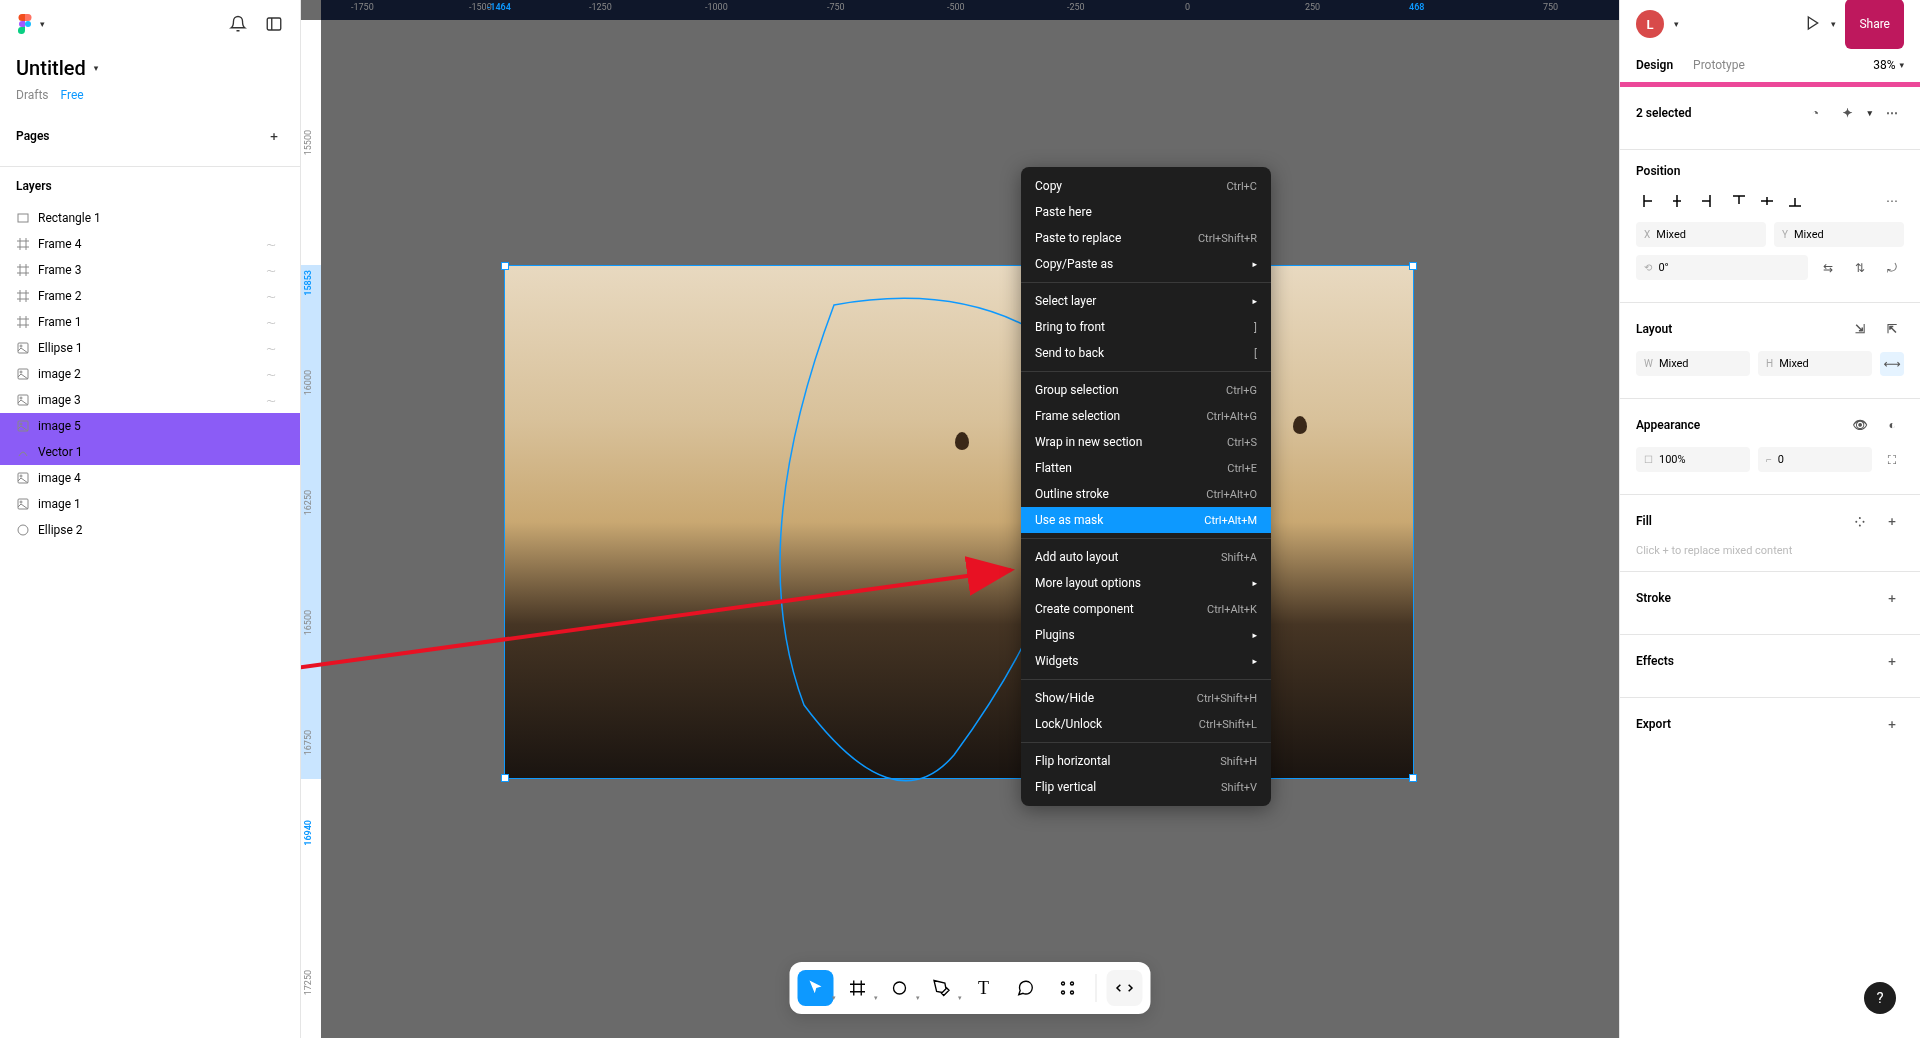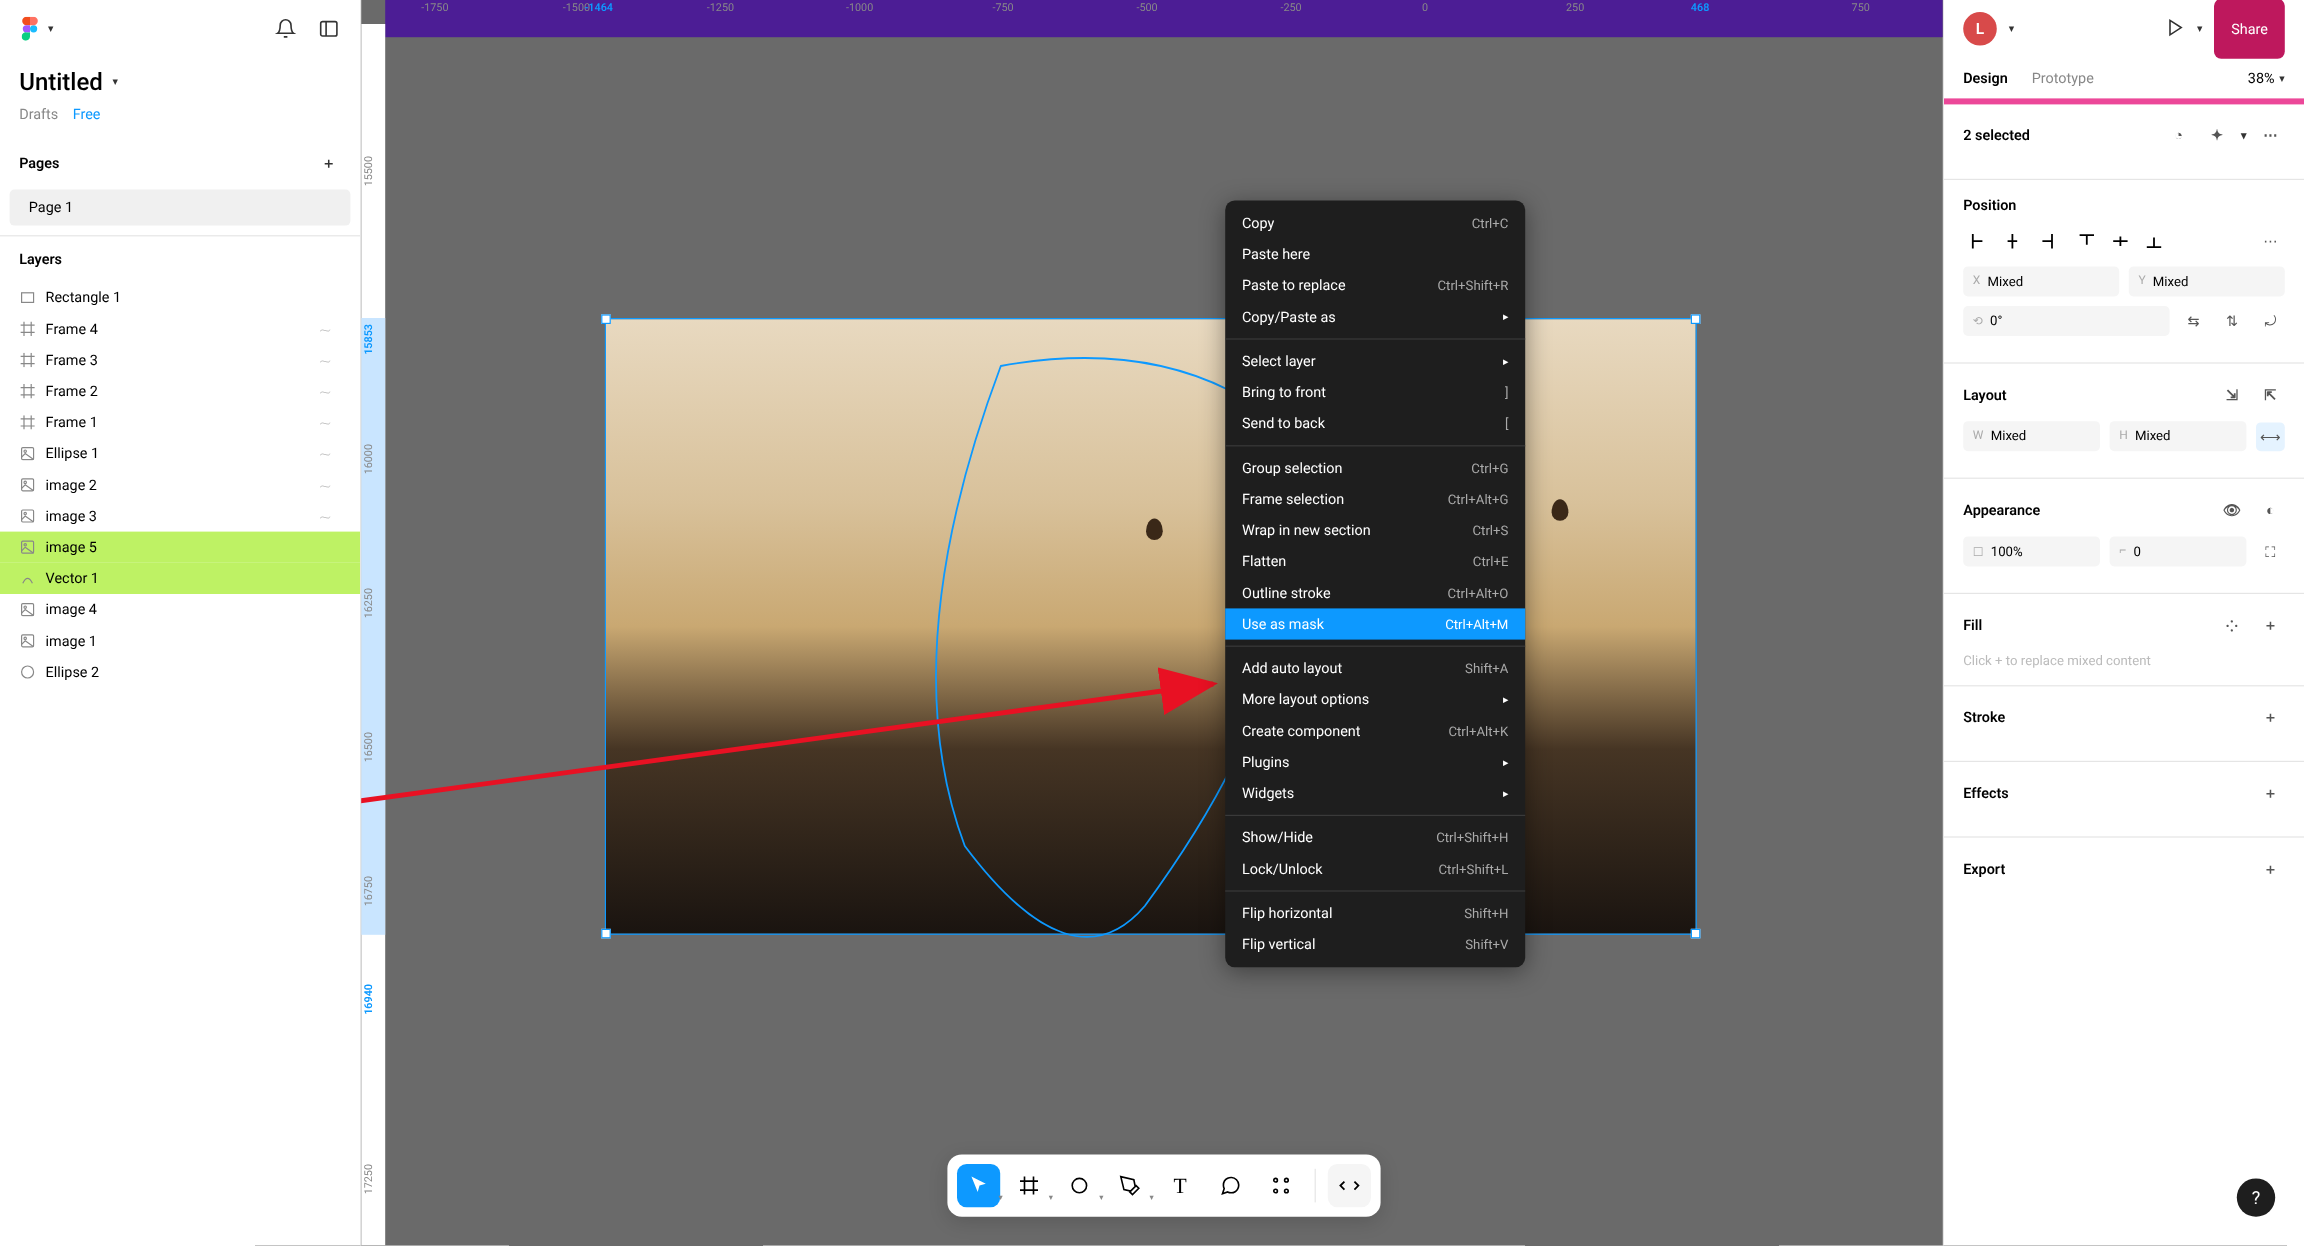--- a/index.html
+++ b/index.html
@@ -18,26 +18,26 @@
 .breadcrumb-link { color: #0d99ff; }
 .tabs-row { display: flex; align-items: center; padding: 8px 16px; border-top: 1px solid #e5e5e5; border-bottom: 1px solid #e5e5e5; gap: 20px; }
 .tab { font-size: 12px; color: #888; cursor: pointer; }
 .tab.active { font-weight: 600; color: #000; }
 .search-btn { margin-left: auto; }
 .pages-header { display: flex; align-items: center; justify-content: space-between; padding: 12px 16px; font-size: 12px; font-weight: 600; }
 .page-item { padding: 8px 16px; font-size: 12px; background: #f0f0f0; margin: 0 8px; border-radius: 4px; }
 .layers-header { padding: 12px 16px; font-size: 12px; font-weight: 600; border-top: 1px solid #e5e5e5; margin-top: 8px; }
 .layers-list { flex: 1; overflow-y: auto; }
 .layer-item { display: flex; align-items: center; padding: 6px 16px; font-size: 12px; gap: 8px; cursor: pointer; }
-.layer-item.selected { background: #bef264; }
+.layer-item.selected { background: #8b5cf6; }
 .layer-icon { width: 14px; height: 14px; display: flex; align-items: center; justify-content: center; color: #888; flex-shrink: 0; }
 .layer-name { flex: 1; }
 .vis-icon { width: 18px; color: #bbb; font-size: 10px; }
 .canvas-area { flex: 1; position: relative; background: #6a6a6a; overflow: hidden; }
-.ruler-h { position: absolute; top: 0; left: 20px; right: 0; height: 31px; background: #4c1d95; font-size: 9px; color: #888; display: flex; }
+.ruler-h { position: absolute; top: 0; left: 20px; right: 0; height: 20px; background: #0f172a; font-size: 9px; color: #888; display: flex; }
 .ruler-tick { position: absolute; top: 2px; }
 .ruler-tick.blue { color: #0d99ff; font-weight: 600; }
 .ruler-v { position: absolute; top: 20px; left: 0; bottom: 0; width: 20px; background: #fff; font-size: 9px; color: #888; }
 .ruler-v-tick { position: absolute; left: 2px; writing-mode: vertical-rl; transform: rotate(180deg); }
 .ruler-v-tick.blue { color: #0d99ff; font-weight: 600; }
 .ruler-v .sel { position: absolute; left:0; width:20px; background:#c9e5ff; }
 .canvas-content { position: absolute; top: 20px; left: 20px; right: 0; bottom: 0; }
 .canvas-image { position: absolute; left: 183px; top: 245px; width: 910px; height: 514px; border: 1px solid #0d99ff; background: linear-gradient(to bottom, #e8d9c0 0%, #d8c19a 30%, #c9a872 50%, #463524 70%, #1a1410 100%); }
 .balloons { position: absolute; }
 .balloon { position: absolute; width: 14px; height: 18px; background: #3a2818; border-radius: 50% 50% 50% 50% / 60% 60% 40% 40%; }
@@ -116,21 +116,20 @@
     <span class="chevron">▾</span>
   </div>
   <div class="breadcrumb-row">
     <span class="breadcrumb-item">Drafts</span>
     <span class="breadcrumb-link">Free</span>
   </div>
   <div class="pages-header">
     <span>Pages</span>
     <span class="icon-btn">＋</span>
   </div>
-  <div class="page-item">Page 1</div>
   <div class="layers-header">Layers</div>
   <div class="layers-list" id="layers-list">
       <div class="layer-item">
         <span class="layer-icon">
           <svg width="12" height="12" viewBox="0 0 12 12" fill="none" stroke="currentColor">
             <rect x="1" y="2" width="10" height="8"></rect>
           </svg>
         </span>
     <span class="layer-name">Rectangle 1</span>
     </div>

